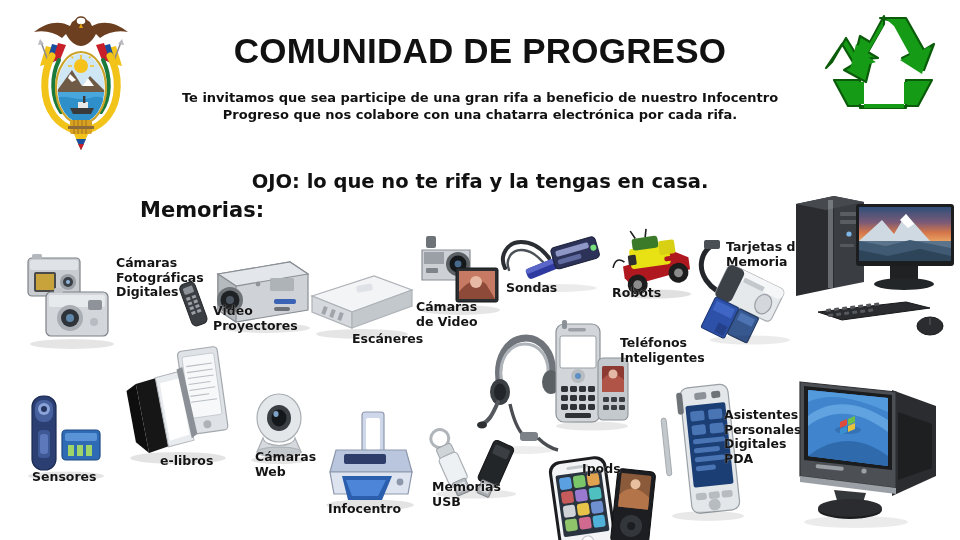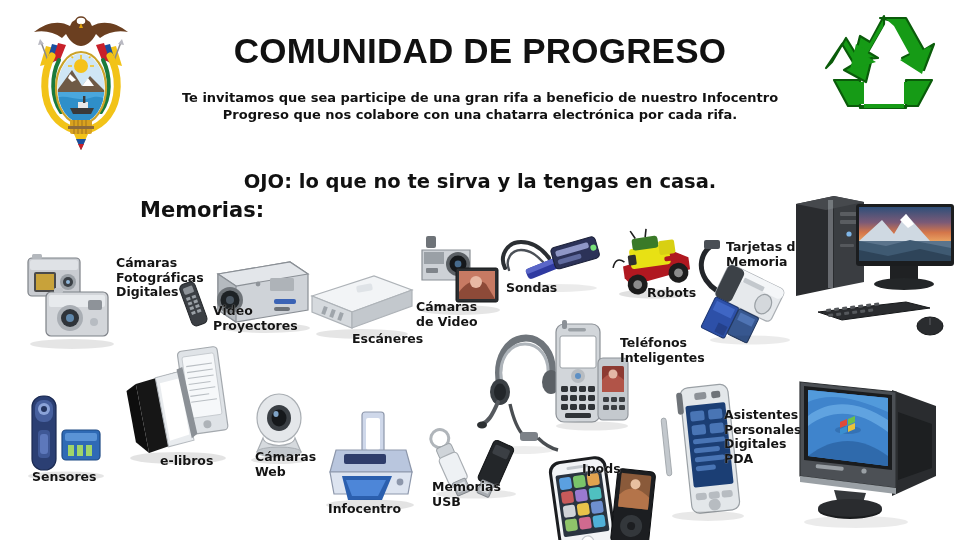--- a/index.html
+++ b/index.html
@@ -185,21 +185,21 @@
       <g fill="#169b16">
         <path d="M63 12 L46 42 L36 36 L30 62 L56 54 L46 48 L63 19 Z"></path>
         <path d="M66 11 L83 11 L101 43 L110 38 L102 66 L80 52 L90 47 L74 18 Z"></path>
         <path d="M24 74 L44 74 L44 100 L84 100 L84 74 L104 74 L92 96 L34 96 Z"></path>
       </g>
     </svg>
   </div>
 
   <div class="headline">COMUNIDAD DE PROGRESO</div>
   <div class="subhead">Te invitamos que sea participe de una gran rifa a beneficio de nuestro Infocentro Progreso que nos colabore con una chatarra electrónica por cada rifa.</div>
-  <div class="notice">OJO: lo que no te sirva y la tengas en casa.</div>
+  <div class="notice">OJO: lo que no te rifa y la tengas en casa.</div>
   <div class="examples">Memorias:</div>
 
   <div class="item" style="left:20px; top:250px; width:130px; height:110px;">
     <div class="art" style="left:0px; top:0px;">
       <svg width="110" height="105" viewBox="0 0 110 105">
         <g>
           <rect x="8" y="8" width="52" height="38" rx="4" fill="#c9ccd1" stroke="#7d8187" stroke-width="1.2"></rect>
           <rect x="10" y="10" width="48" height="10" rx="2" fill="#dfe2e6"></rect>
           <rect x="14" y="22" width="22" height="20" rx="2" fill="#4a4a4a"></rect>
           <rect x="16" y="24" width="18" height="16" fill="#c8a23a"></rect>
@@ -345,21 +345,21 @@
           <rect x="24" y="24" width="8" height="10" rx="1.5" fill="#2f2f2f"></rect>
           <circle cx="30" cy="54" r="10" fill="#1d1d1d"></circle>
           <circle cx="30" cy="54" r="4.4" fill="#8c8c8c"></circle>
           <circle cx="72" cy="48" r="10" fill="#1d1d1d"></circle>
           <circle cx="72" cy="48" r="4.4" fill="#8c8c8c"></circle>
           <rect x="60" y="30" width="18" height="5" rx="2" fill="#b01820"></rect>
         </g>
         <ellipse cx="50" cy="66" rx="36" ry="4.5" fill="#000" opacity="0.12"></ellipse>
       </svg>
     </div>
-    <div class="cap" style="left:7px; top:58px; width:90px;margin-left:35px;">Robots</div>
+    <div class="cap" style="left:7px; top:58px; width:90px;">Robots</div>
   </div>
 
   <div class="item" style="left:692px; top:236px; width:130px; height:110px;">
     <div class="art" style="left:0px; top:0px;">
       <svg width="110" height="110" viewBox="0 0 110 110">
         <path d="M22 8 C8 16 6 32 14 44 C22 56 34 60 42 62" fill="none" stroke="#23262a" stroke-width="5" stroke-linecap="round"></path>
         <rect x="12" y="4" width="16" height="9" rx="2" fill="#4a4f55"></rect>
         <g transform="rotate(26 55 58)">
           <rect x="26" y="38" width="62" height="36" rx="5" fill="#e6e9ec" stroke="#a9aeb3" stroke-width="1.2"></rect>
           <rect x="26" y="38" width="62" height="11" rx="5" fill="#f4f6f8"></rect>

